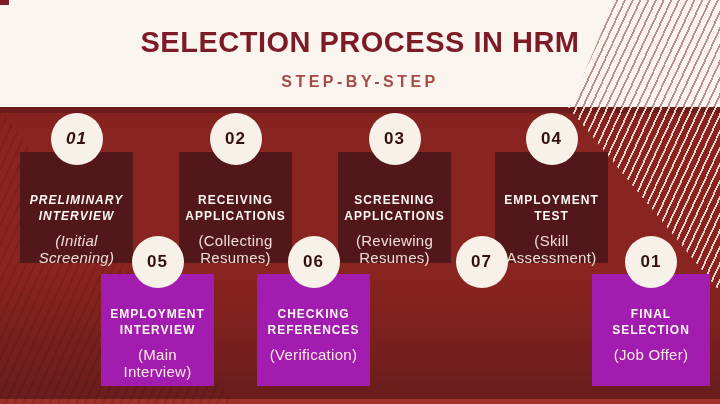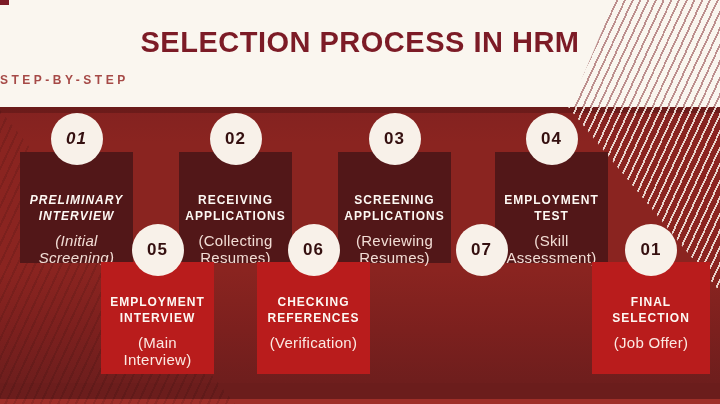--- a/index.html
+++ b/index.html
@@ -12,22 +12,22 @@
   .header{
     position:absolute;top:0;left:0;width:720px;height:107px;
     background:#faf6ef;z-index:1;
   }
   .corner-mark{position:absolute;top:0;left:0;width:9px;height:5px;background:#7c1b26;}
   .title{
     position:absolute;top:26px;left:0;width:100%;text-align:center;
     font-size:29px;font-weight:700;letter-spacing:.5px;color:#7c1b26;line-height:32px;
   }
   .subtitle{
-    position:absolute;top:73px;left:0;width:100%;
-    font-size:12px;font-weight:700;letter-spacing:3.5px;color:#a64a47;
+    position:absolute;top:73px;left:0;width:100%;text-align:center;
+    font-size:16px;font-weight:700;letter-spacing:3.5px;color:#a64a47;
   }
   
   .body-red{
     position:absolute;top:107px;left:0;width:720px;height:297px;
     background:linear-gradient(180deg,#832220 0%,#8a2420 12%,#8a2420 55%,#7c201e 75%,#6e1e1d 93%,#6e1e1d 100%);
     z-index:1;
   }
   .body-top-shade{position:absolute;top:0;left:0;width:100%;height:6px;background:rgba(0,0,0,.18);}
   .bottom-band{position:absolute;left:0;bottom:5px;width:100%;height:16px;background:#6b1d1c;}
   .bottom-edge{position:absolute;left:0;bottom:0;width:100%;height:5px;background:#9e2f29;}
@@ -43,35 +43,35 @@
     clip-path:polygon(0 0,100% 0,100% 100%);
   }
   .stripes-bottom-left{
     position:absolute;left:0;top:110px;width:235px;height:294px;z-index:1;
     background:repeating-linear-gradient(115deg,rgba(0,0,0,.10) 0 2px,transparent 2px 8px);
     clip-path:polygon(0 0,100% 100%,0 100%);
   }
   
   .step{position:absolute;width:113px;z-index:3;}
   .step.top{top:113px;}
-  .step.bottom{top:224px;}
+  .step.bottom{top:236px;}
   .p1{left:20px;font-style:italic;} .p2{left:179px;} .p3{left:338px;} .p4{left:495px;}
   .p5{left:101px;} .p6{left:257px;} .p7{left:425px;} .p8{left:592px;width:118px;}
   .badge{
     position:absolute;top:0;left:50%;transform:translateX(-50%);
     width:52px;height:52px;border-radius:50%;background:#f8f1e9;
     display:flex;align-items:center;justify-content:center;z-index:5;
   }
   .badge span{font-weight:700;font-size:17px;letter-spacing:1px;color:#351010;}
   .box{
     position:relative;margin-top:39px;height:111px;box-sizing:border-box;
     text-align:center;padding:41px 2px 0 2px;z-index:4;
   }
   .step.top .box{background:#521718;}
-  .step.bottom .box{background:#b91c1c;margin-top:38px;height:112px;padding-top:33px;}
+  .step.bottom .box{background:#a21caf;margin-top:38px;height:112px;padding-top:33px;}
   .step-title{
     font-size:12px;font-weight:700;letter-spacing:1px;line-height:1.3;color:#fdf8f3;
   }
   .step-sub{margin-top:8px;font-size:15px;letter-spacing:.3px;color:#f2ddd5;}
   .step.bottom .step-sub{color:#fbe9e2;}
 </style>
 </head>
 <body>
 
 <div id="canvas">

